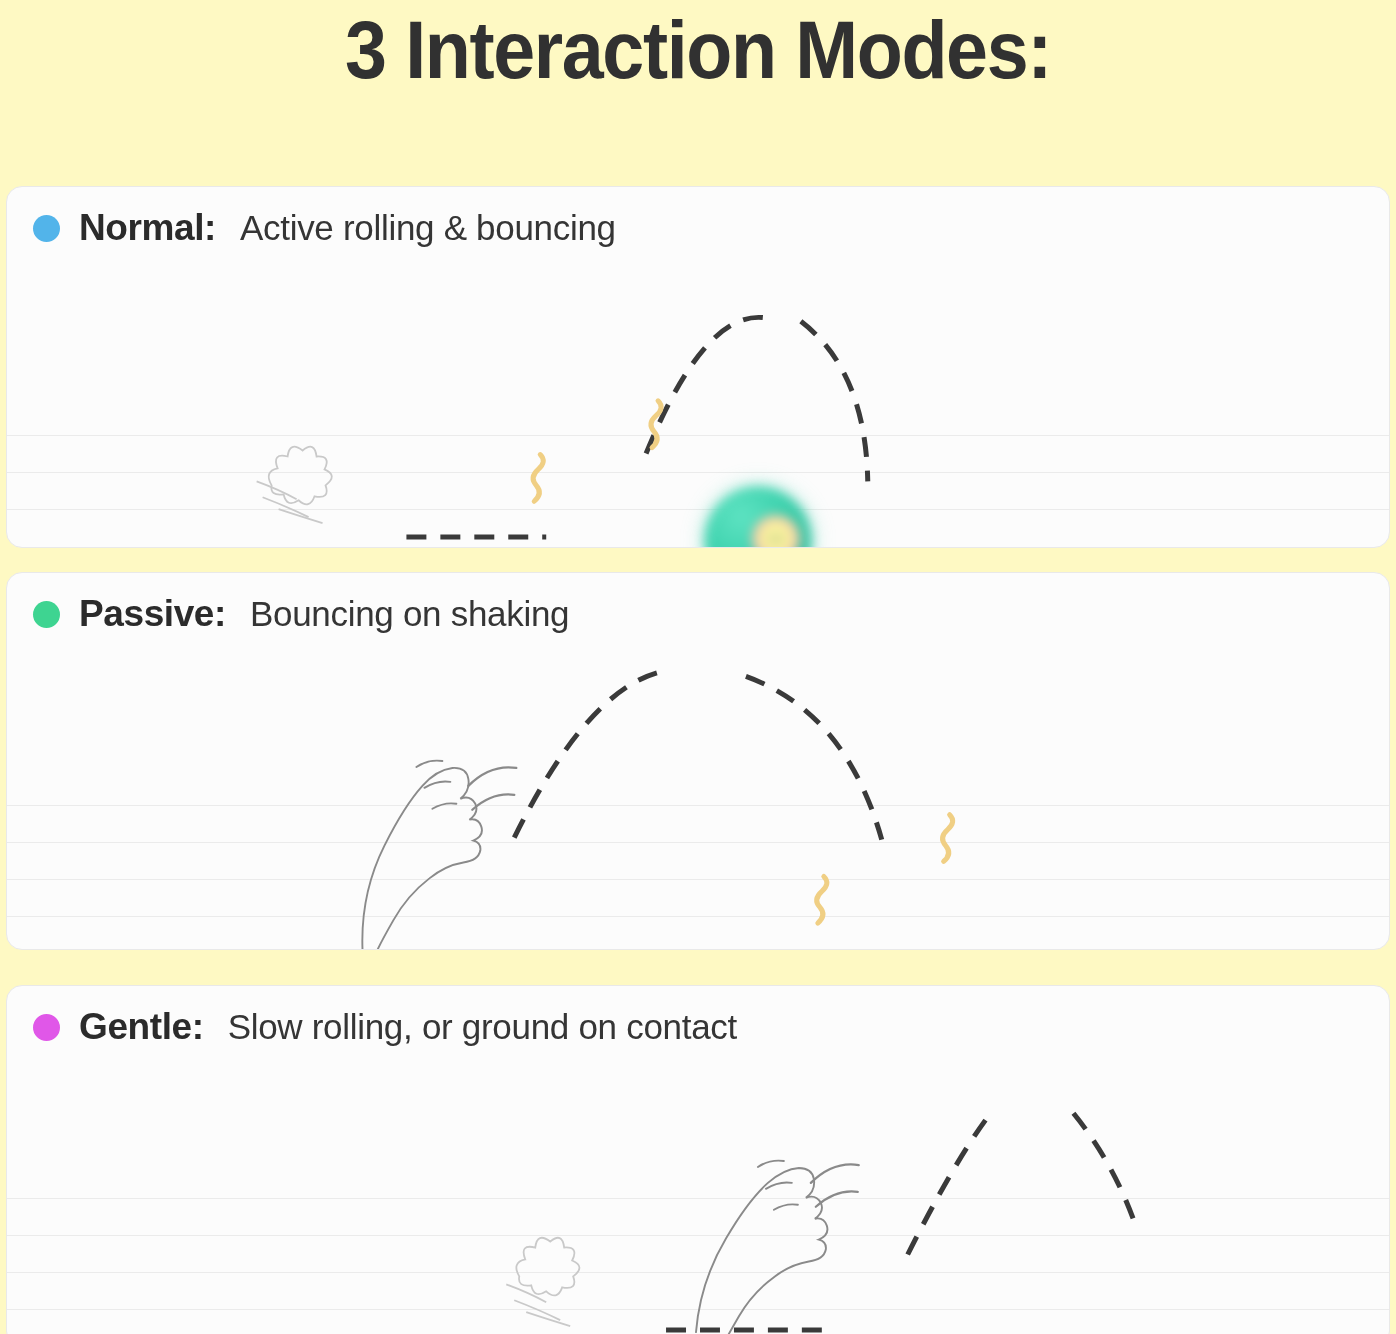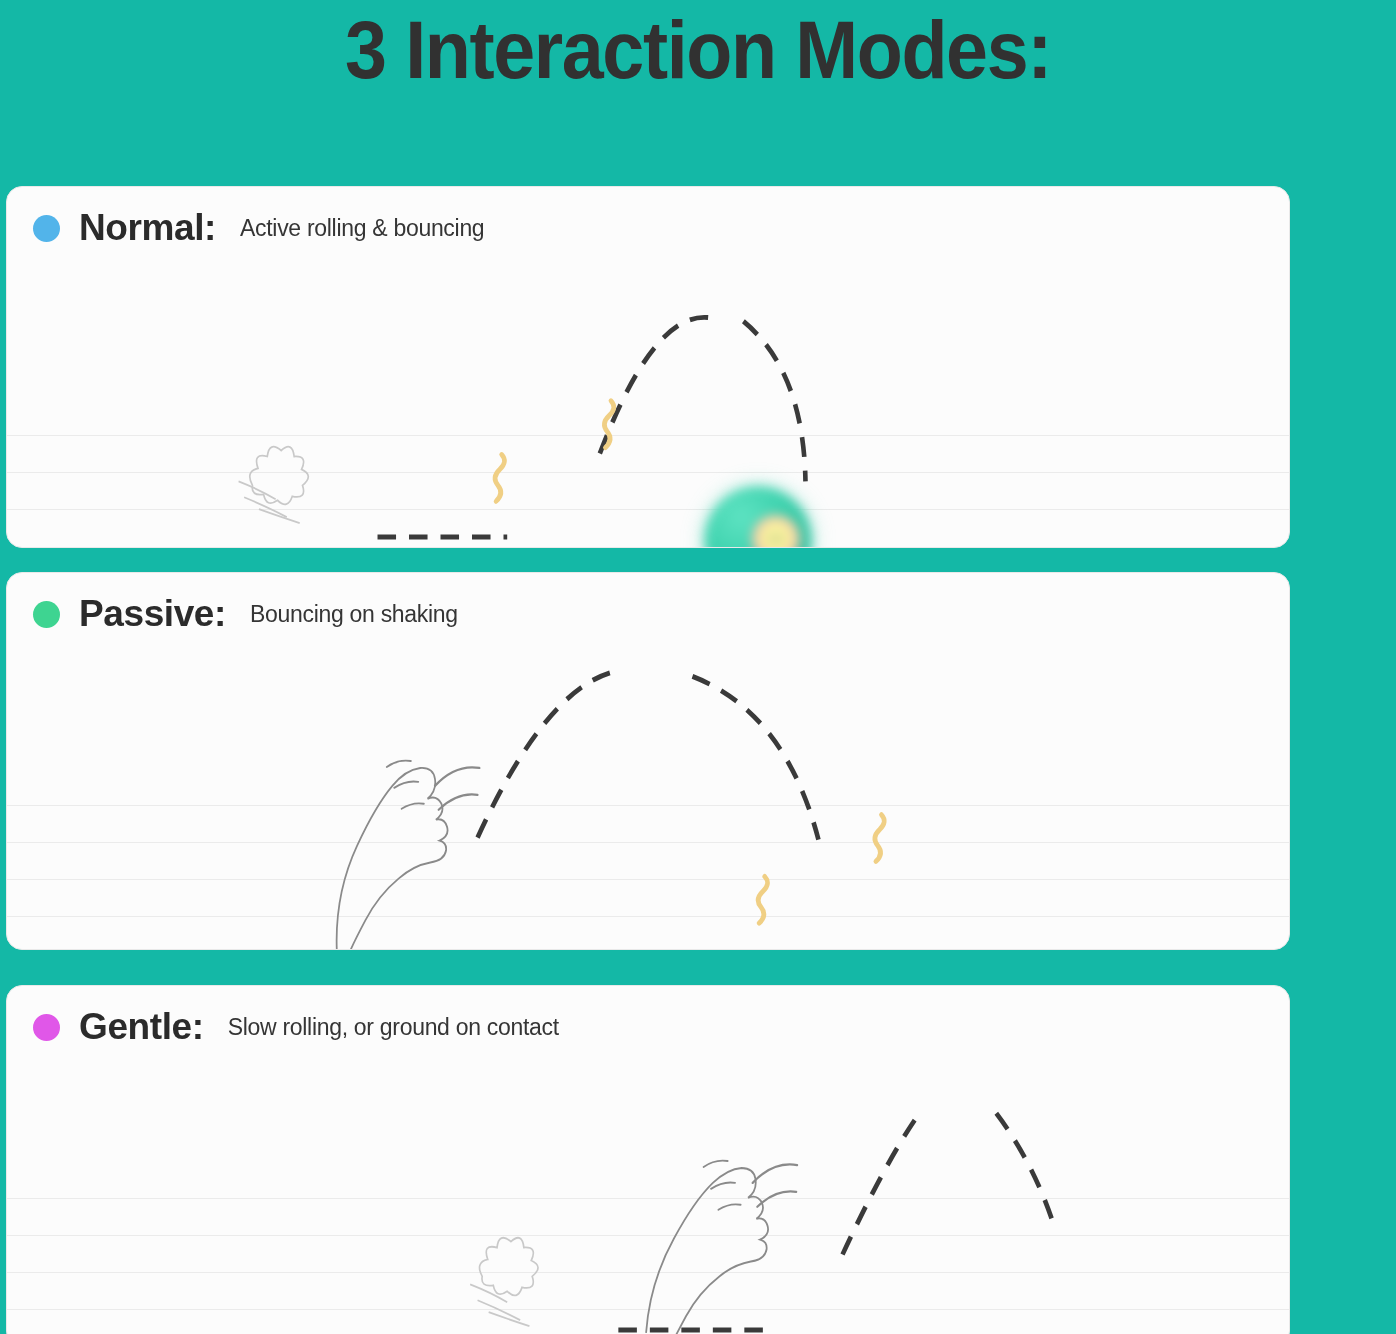--- a/index.html
+++ b/index.html
@@ -10,21 +10,21 @@
     height: 1334px;
     background: #ffffff;
     font-family: "Liberation Sans", "DejaVu Sans", sans-serif;
     overflow: hidden;
   }
 
   #page {
     position: relative;
     width: 1396px;
     height: 1334px;
-    background: #14b8a6;
+    background: #fef9c3;
   }
 
   
   .page-title {
     position: absolute;
     top: 4px;
     left: 0;
     width: 1396px;
     text-align: center;
     font-family: "Liberation Sans", "DejaVu Sans", sans-serif;
@@ -35,21 +35,21 @@
     color: #313131;
     transform: scaleX(0.92);
     transform-origin: center top;
     white-space: nowrap;
   }
 
   
   .mode-card {
     position: absolute;
     left: 6px;
-    width: 1284px;
+    width: 1384px;
     background: #fcfcfc;
     border: 1.5px solid #e9e9e9;
     border-radius: 16px;
     overflow: hidden;
   }
   #card-normal  { top: 186px;  height: 362px; }
   #card-passive { top: 572px;  height: 378px; }
   #card-gentle  { top: 985px;  height: 362px; }
 
   
@@ -83,21 +83,21 @@
     border-radius: 50%;
     flex: 0 0 auto;
   }
   .mode-label {
     font-size: 37px;
     font-weight: 700;
     color: #2b2b2b;
     letter-spacing: -0.4px;
   }
   .mode-desc {
-    font-size: 23px;
+    font-size: 35px;
     font-weight: 400;
     color: #353535;
     letter-spacing: -0.3px;
     margin-left: 5px;
   }
 
   
   .scene {
     position: absolute;
     left: 0;

